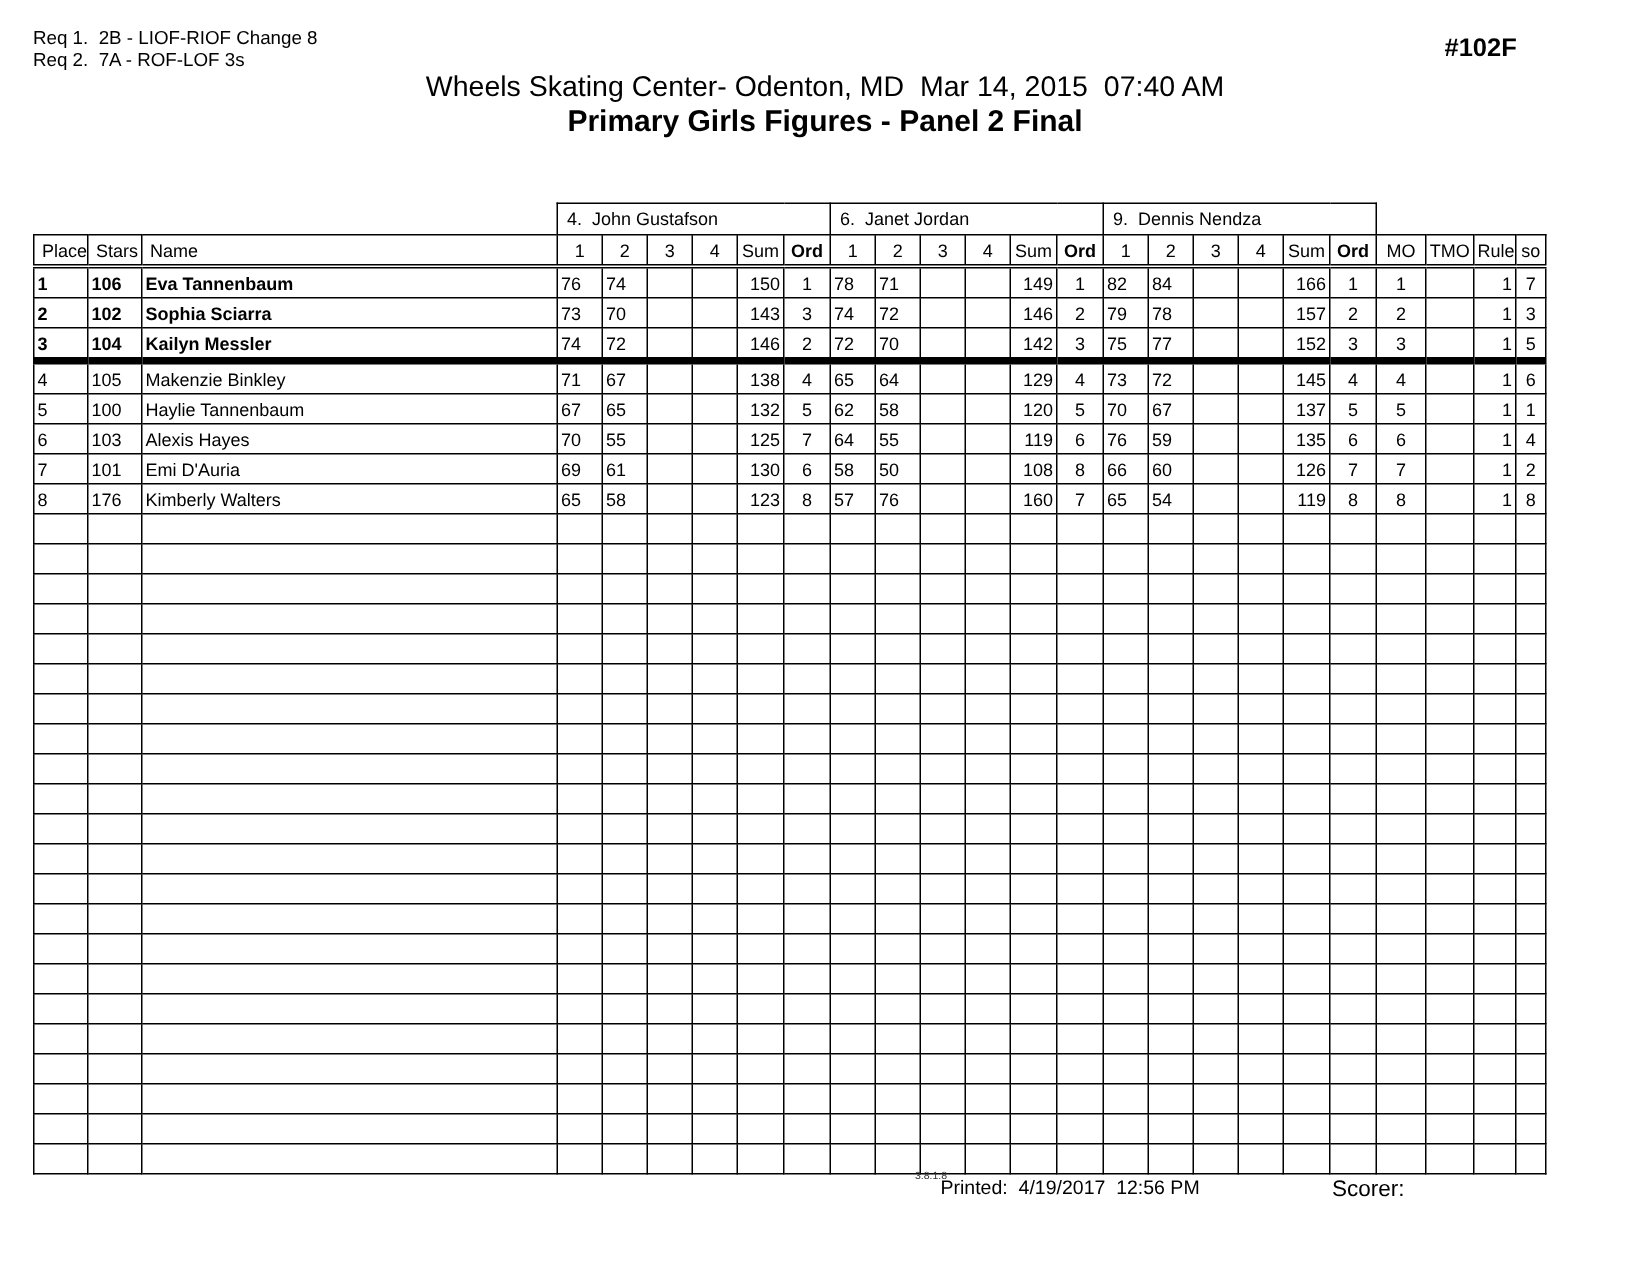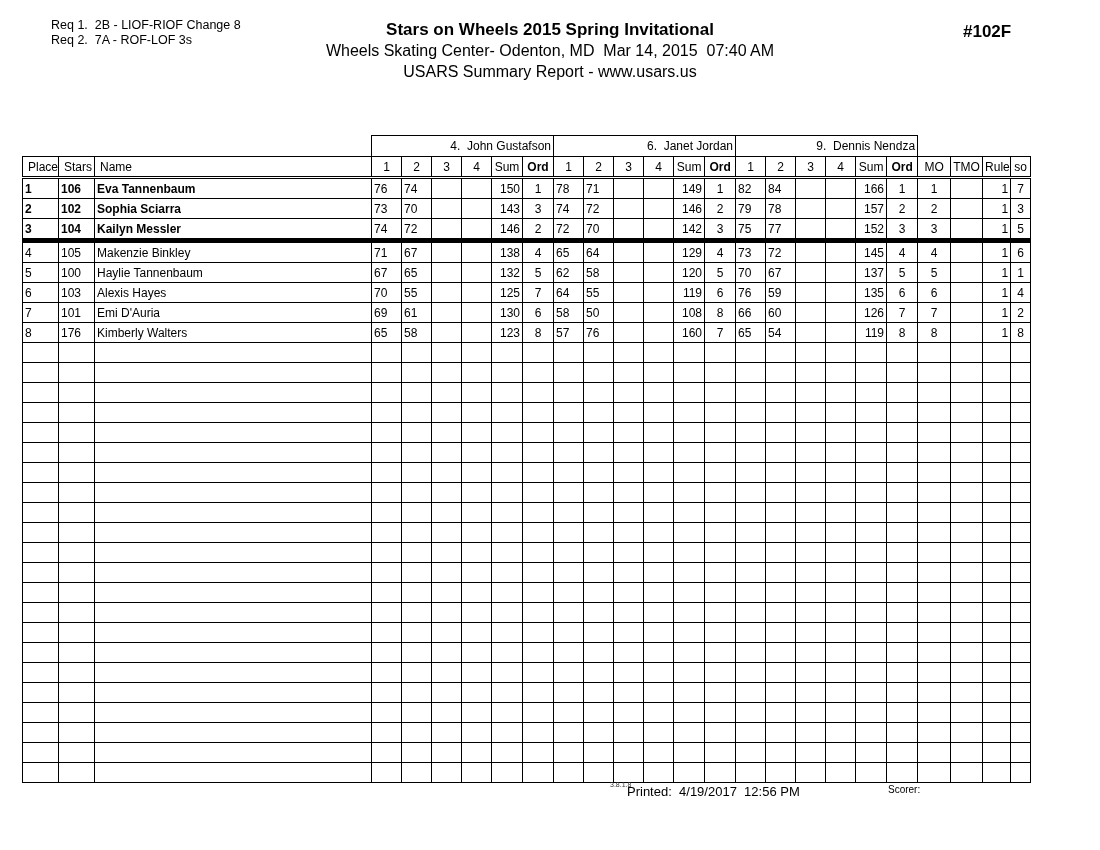--- a/index.html
+++ b/index.html
@@ -2,74 +2,73 @@
 <html><head>
 <meta charset="utf-8">
 <style>
   html,body{margin:0;padding:0;}
   body{
     width:1100px;height:850px;background:#ffffff;color:#000;
     font-family:"Liberation Sans",sans-serif;position:relative;overflow:hidden;
   }
   .pre{white-space:pre;}
   
-  .reqs{position:absolute;left:22px;top:18px;font-size:12.5px;line-height:15px;margin-left:29px;}
+  .reqs{position:absolute;left:22px;top:18px;font-size:12.5px;line-height:15px;}
   
   .center-head{position:absolute;left:0;top:20px;width:1100px;text-align:center;}
   .title-line{font-size:17px;font-weight:bold;line-height:20px;}
-  .venue-line{font-size:16px;line-height:21px;}
+  .venue-line{font-size:19px;line-height:21px;margin-top:28px;}
   .event-line{font-size:20px;font-weight:bold;line-height:24px;}
   .report-line{font-size:16px;line-height:22px;}
   .event-code{position:absolute;left:963px;top:22px;font-size:17px;font-weight:bold;text-align:center;}
 
   
   table.results{
     position:absolute;left:22px;top:135px;width:1008px;
     border-collapse:collapse;table-layout:fixed;font-size:12px;
   }
   table.results td, table.results th{
     border:1px solid #000;height:19px;padding:0 2px;
     font-weight:normal;overflow:hidden;white-space:nowrap;vertical-align:middle;
   }
   tr.judge-row td.spacer{border:none;}
   tr.judge-row th.judge-box{
-    text-align:right;padding-left:6px;height:20px;white-space:pre;border-bottom:1px solid #000;margin-left:36px;
+    text-align:left;padding-left:6px;height:20px;white-space:pre;border-bottom:1px solid #000;margin-left:36px;
   }
   tr.colhead-row th{border-bottom:3px double #000;text-align:center;}
   tr.colhead-row th.place, tr.colhead-row th.cont, tr.colhead-row th.name{text-align:left;padding-left:5px;}
   td.ord, th.ord{border-left:3px solid #000;border-right:3px solid #000;font-weight:bold;text-align:center;}
   tr.colhead-row th.ord{font-weight:bold;}
   td.place{text-align:left;padding-left:6px;}
   td.cont{padding-left:5px;}
   td.name{padding-left:5px;}
   td.score{padding-left:4px;}
   td.sum{text-align:right;padding-right:3px;}
   td.mo{text-align:center;}
   td.rule{text-align:right;padding-right:6px;}
   td.so{text-align:center;}
   tr.bold td.place, tr.bold td.cont, tr.bold td.name{font-weight:bold;}
   tr.cutoff td{border-bottom:5px solid #000;}
 
   
   .footer-version{position:absolute;left:610px;top:781px;font-size:7px;color:#333;}
   .footer-printed{position:absolute;left:627px;top:784px;font-size:13px;white-space:pre;}
-  .footer-scorer{position:absolute;left:888px;top:784px;font-size:10px;}
+  .footer-scorer{position:absolute;left:888px;top:784px;font-size:15px;}
 </style>
 </head>
 <body>
 
 <div class="reqs">
   <div class="pre">Req 1.  2B - LIOF-RIOF Change 8</div>
   <div class="pre">Req 2.  7A - ROF-LOF 3s</div>
 </div>
 
 <div class="center-head">
-  <div class="title-line pre">Stars on Wheels 2015 Spring Invitational</div>
   <div class="venue-line pre">Wheels Skating Center- Odenton, MD  Mar 14, 2015  07:40 AM</div>
-  <div class="report-line pre">USARS Summary Report - www.usars.us</div>
+  <div class="event-line pre">Primary Girls Figures - Panel 2 Final</div>
 </div>
 
 <div class="event-code">#102F</div>
 
 <table class="results">
   <colgroup id="cols">
       <col style="width:36px">
       <col style="width:36px">
       <col style="width:277px">
       <col style="width:30px">

